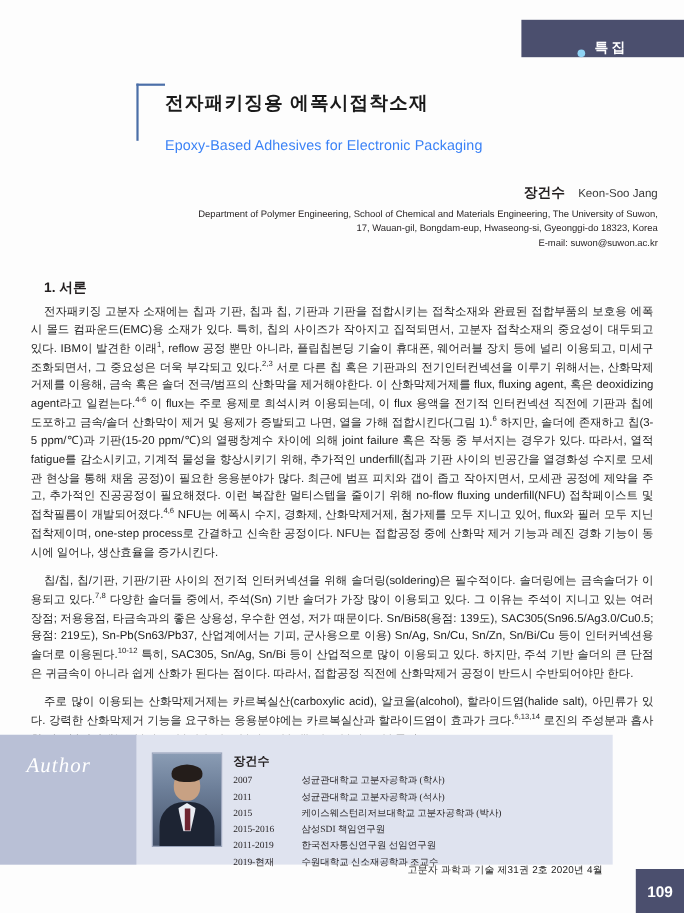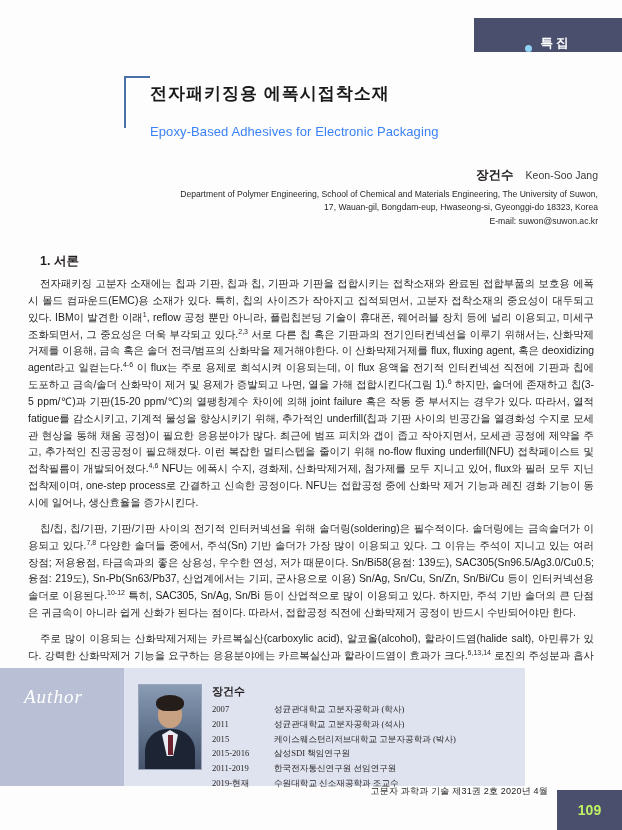--- a/index.html
+++ b/index.html
@@ -140,24 +140,23 @@
     font-size: 7px;
     vertical-align: super;
     line-height: 0;
   }
 
   
   .author-box {
     position: absolute;
     left: 0;
     bottom: 44px;
-    width: 510px;
+    width: 557px;
     height: 118px;
     background: #dfe3ef;
-    padding-left: 15px;
   }
   .author-box .side {
     position: absolute;
     left: 0; top: 0;
     width: 124px;
     height: 118px;
     background: #b9c0d6;
   }
   .author-box .side-label {
     position: absolute;
@@ -250,24 +249,24 @@
     right: 74px;
     bottom: 32px;
     font-size: 9px;
     color: #1d1d1d;
     letter-spacing: .2px;
   }
   .footer .pagenum-box {
     position: absolute;
     right: 0;
     bottom: 0;
-    width: 65px;
+    width: 44px;
     height: 40px;
     background: #4b4f6e;
-    color: #bef264;
+    color: #ffffff;
     font-size: 14px;
     font-weight: 700;
     display: flex;
     align-items: center;
     justify-content: center;
   }
 </style>
 </head>
 <body>
 

